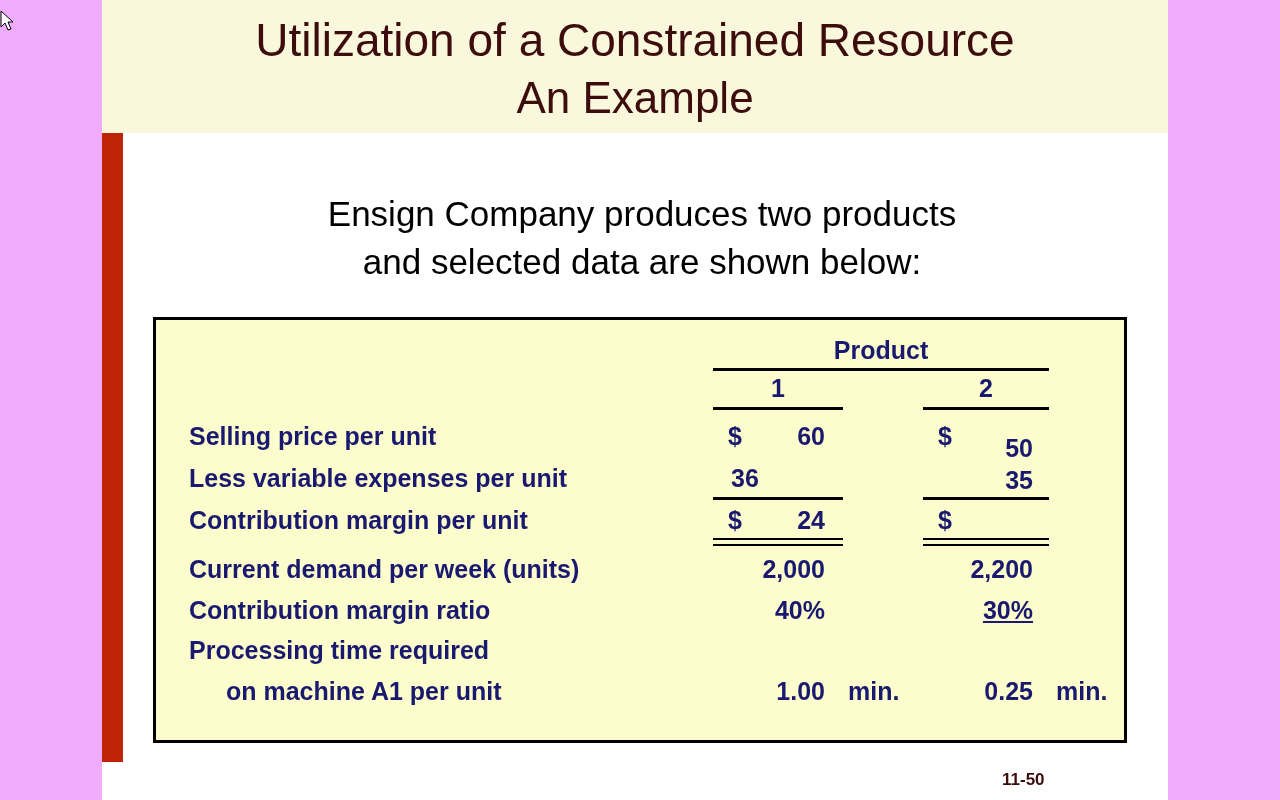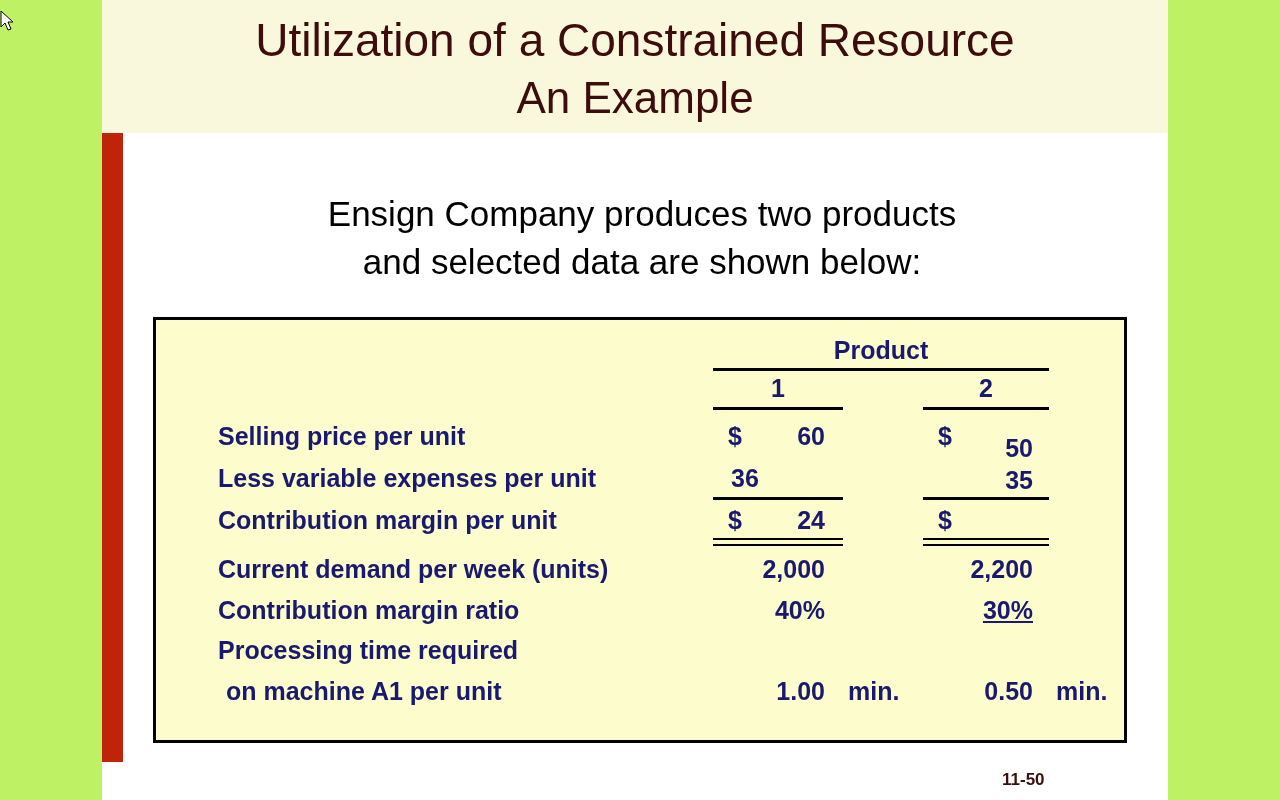--- a/index.html
+++ b/index.html
@@ -10,21 +10,21 @@
     width: 1280px;
     height: 800px;
     overflow: hidden;
     font-family: "Liberation Sans", sans-serif;
   }
 
   #stage {
     position: relative;
     width: 1280px;
     height: 800px;
-    background: #bef264;
+    background: #f0abfc;
   }
 
   
   #slide {
     position: absolute;
     left: 102px;
     top: 0px;
     width: 1066px;
     height: 800px;
     background: #ffffff;
@@ -111,21 +111,21 @@
     width: 100%;
     height: 100%;
     color: #191970;
     font-size: 25px;
     font-weight: bold;
     font-family: "Liberation Sans", sans-serif;
   }
 
   .row-label {
     position: absolute;
-    left: 62px;
+    left: 33px;
     white-space: nowrap;
     font-size: 25px;
     font-weight: bold;
     color: #191970;
   }
   .row-label.indent { left: 70px; }
 
   
   .cell {
     position: absolute;
@@ -272,21 +272,21 @@
 
         <div class="row-label" style="top:276px;">Contribution margin ratio</div>
         <div class="cell c1" style="top:276px;">40%</div>
         <div class="cell c2" style="top:276px;text-decoration:underline;">30%</div>
 
         <div class="row-label" style="top:316px;">Processing time required</div>
 
         <div class="row-label indent" style="top:357px;">on machine A1 per unit</div>
         <div class="cell c1" style="top:357px;">1.00</div>
         <div class="unit u1" style="top:357px;">min.</div>
-        <div class="cell c2" style="top:357px;">0.50</div>
+        <div class="cell c2" style="top:357px;">0.25</div>
         <div class="unit u2" style="top:357px;">min.</div>
 
       </div>
     </div>
 
     <div id="page-num">11-50</div>
 
   </div>
 
   <svg id="cursor" viewBox="0 0 16 24" xmlns="http://www.w3.org/2000/svg">

